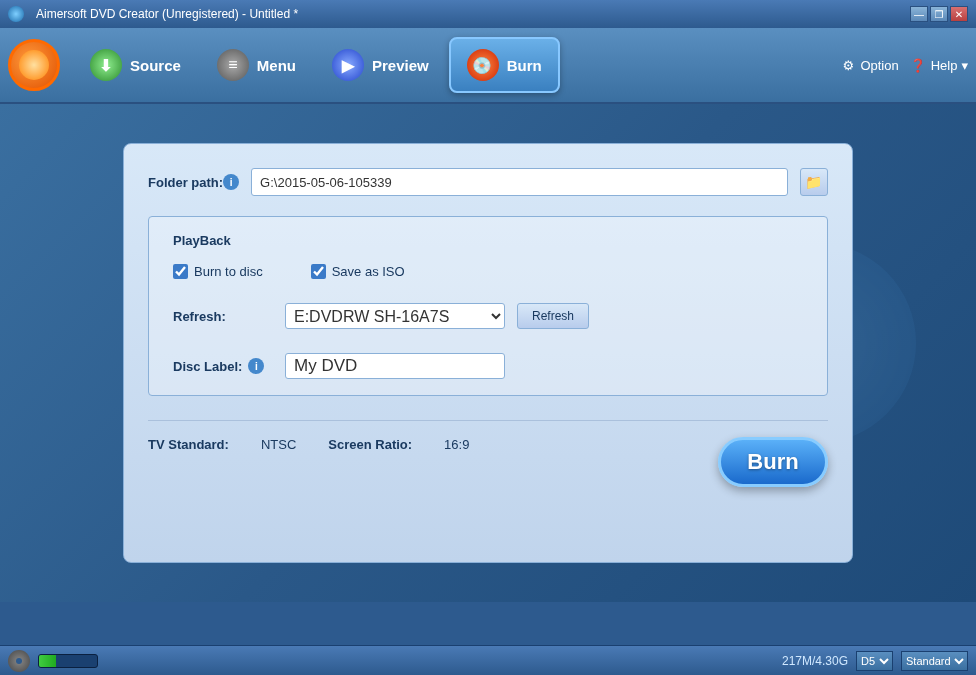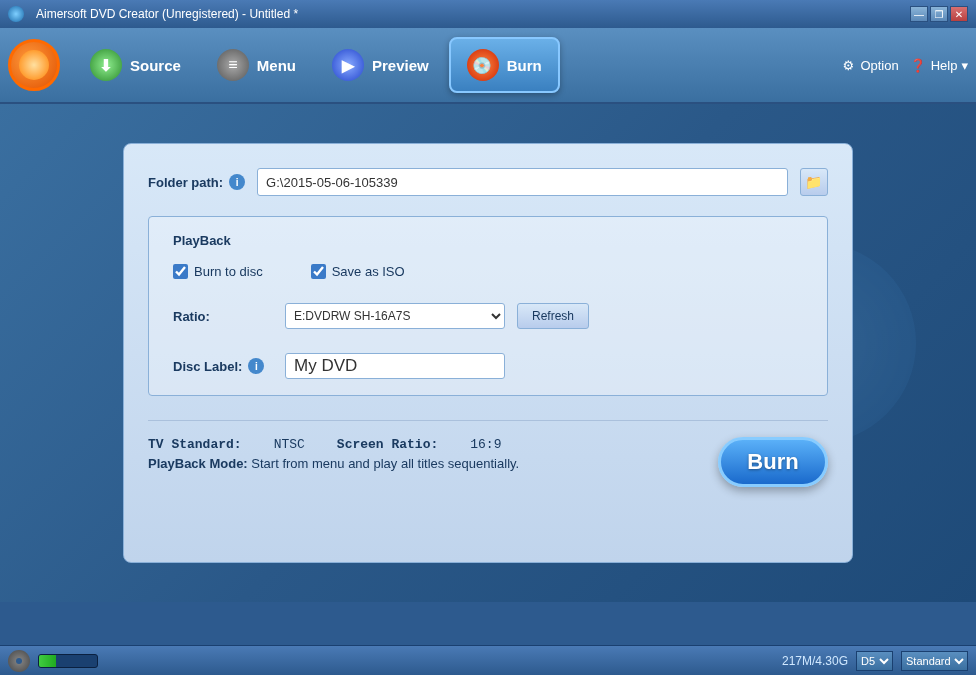--- a/index.html
+++ b/index.html
@@ -194,21 +194,21 @@
     
     .folder-path-row {
       display: flex;
       align-items: center;
       gap: 12px;
       margin-bottom: 20px;
     }
     .folder-path-label {
       display: flex;
       align-items: center;
-      gap: 6px;
+      gap: 0;
       color: #1a3a60;
       font-weight: bold;
       white-space: nowrap;
     }
     .info-icon {
       width: 16px;
       height: 16px;
       background: #4488cc;
       border-radius: 50%;
       display: inline-flex;
@@ -292,21 +292,21 @@
       width: 100px;
     }
     .burner-select {
       width: 220px;
       height: 26px;
       border: 1px solid #8ab0d8;
       border-radius: 3px;
       background: white;
       padding: 0 4px;
       color: #333;
-      font-size: 12px;
+      font-size: 16px;
     }
     .refresh-btn {
       height: 26px;
       padding: 0 14px;
       border: 1px solid #8ab0d8;
       border-radius: 3px;
       background: linear-gradient(to bottom, #d8e8f8, #b8ccec);
       cursor: pointer;
       font-size: 12px;
       color: #1a3a60;
@@ -349,21 +349,20 @@
     .bottom-info-left {
       display: flex;
       flex-direction: column;
       gap: 4px;
     }
     .info-row {
       display: flex;
       gap: 32px;
       font-size: 13px;
       color: #1a3a60;
-      font-family: Liberation Mono, monospace;
     }
     .info-key {
       font-weight: bold;
     }
     .info-val {
       color: #1a3a60;
     }
     .playback-row {
       font-size: 13px;
       color: #1a3a60;
@@ -527,21 +526,21 @@
           <input type="checkbox" checked="" style="">
           <span class="checkbox-label">Burn to disc</span>
         </label>
         <label class="checkbox-item">
           <input type="checkbox" checked="" style="">
           <span class="checkbox-label">Save as ISO</span>
         </label>
       </div>
 
       <div class="burner-row">
-        <span class="burner-label">Ratio:</span>
+        <span class="burner-label">Refresh:</span>
         <select class="burner-select">
           <option>E:DVDRW SH-16A7S</option>
         </select>
         <button class="refresh-btn">Refresh</button>
       </div>
 
       <div class="disc-label-row">
         <div class="disc-label-label">
           <span>Disc Label:</span>
           <span class="info-icon">i</span>
@@ -550,24 +549,20 @@
       </div>
     </div>
 
     <div class="bottom-info">
       <div class="bottom-info-left">
         <div class="info-row">
           <span class="info-key">TV Standard:</span>
           <span class="info-val">NTSC</span>
           <span class="info-key">Screen Ratio:</span>
           <span class="info-val">16:9</span>
-        </div>
-        <div class="playback-row">
-          <span class="info-key">PlayBack Mode:</span>
-          <span class="info-val">Start from menu and play all titles sequentially.</span>
         </div>
       </div>
       <button class="burn-button">Burn</button>
     </div>
 
   </div>
 </div>
 
 <div class="status-bar">
   <div class="status-disc-icon">

